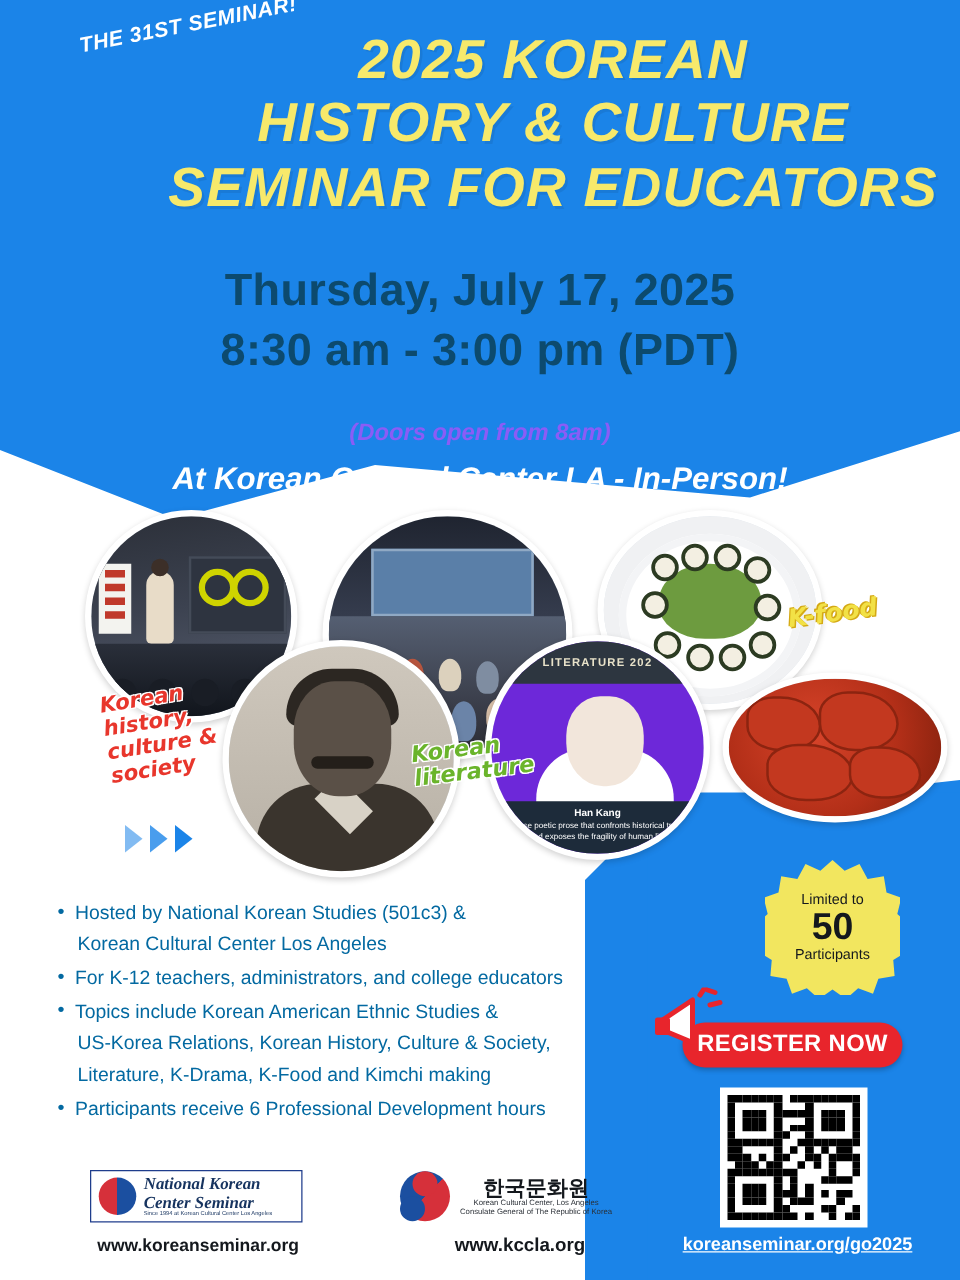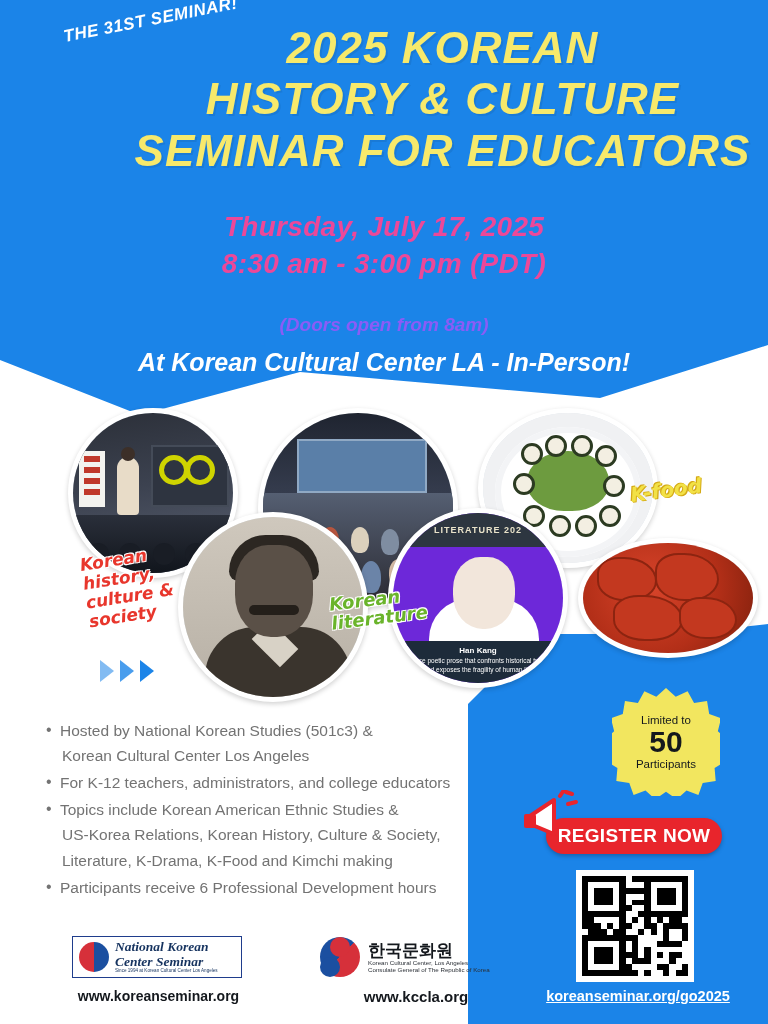--- a/index.html
+++ b/index.html
@@ -70,24 +70,23 @@
   .title .l2 { display: block; }
   .title .l3 { display: block; }
 
   .date-block {
     position: absolute;
     left: 0; top: 208px;
     width: 768px;
     text-align: center;
   }
   .date-line {
-    color: #ec4899;
-    font-size: 28px;
+    color: #0c4a6e;
+    font-size: 36px;
     font-weight: bold;
-    font-style: italic;
     line-height: 1.33;
     letter-spacing: 0.3px;
   }
   .doors {
     color: #8b5cf6;
     font-size: 19px;
     font-weight: bold;
     font-style: italic;
     line-height: 1.5;
     margin-top: 29px;
@@ -293,21 +292,21 @@
     border-bottom:11px solid transparent;
     border-left:14px solid #1b84e8;
   }
   .arrows span:nth-child(1){ opacity:.55 }
   .arrows span:nth-child(2){ opacity:.8 }
 
   
   .bullets {
     position: absolute;
     left: 46px; top: 718px; width: 480px;
-    color: #737373;
+    color: #0369a1;
     font-size: 15.5px;
     line-height: 1.62;
   }
   .bullets li { list-style: none; position: relative; padding-left: 14px; margin-bottom: 2px; }
   .bullets li::before {
     content: "•"; position: absolute; left: 0; top: -1px; font-size: 16px;
   }
   .bullets li .cont { display: block; padding-left: 2px; }
 
   
@@ -392,21 +391,21 @@
     position:relative; flex:0 0 auto;
   }
   #logo-kccla .taegeuk::before{
     content:""; position:absolute; left:50%; top:0; width:50%; height:50%;
     border-radius:50%; background:#d6303a; transform:translateX(-50%);
   }
   #logo-kccla .taegeuk::after{
     content:""; position:absolute; left:0; bottom:0; width:50%; height:50%;
     border-radius:50%; background:#1b4fa0;
   }
-  #logo-kccla .kt { line-height:1.12; }
+  #logo-kccla .kt { line-height:1.12;text-align:center; }
   #logo-kccla .k1 { font-size:17px; font-weight:bold; color:#14181d; }
   #logo-kccla .k2 { font-size:6.2px; color:#2a2f36; }
   #logo-kccla .k3 { font-size:6.2px; color:#2a2f36; }
 
   #url-kccla {
     position:absolute; left:316px; top:988px; width:200px; text-align:center;
     font-size:15px; font-weight:bold; color:#14181d;
   }
 </style>
 </head>

